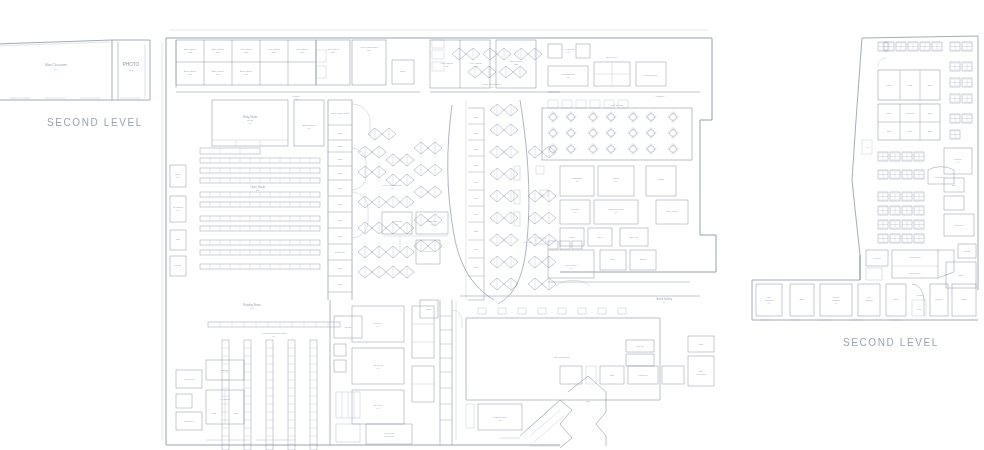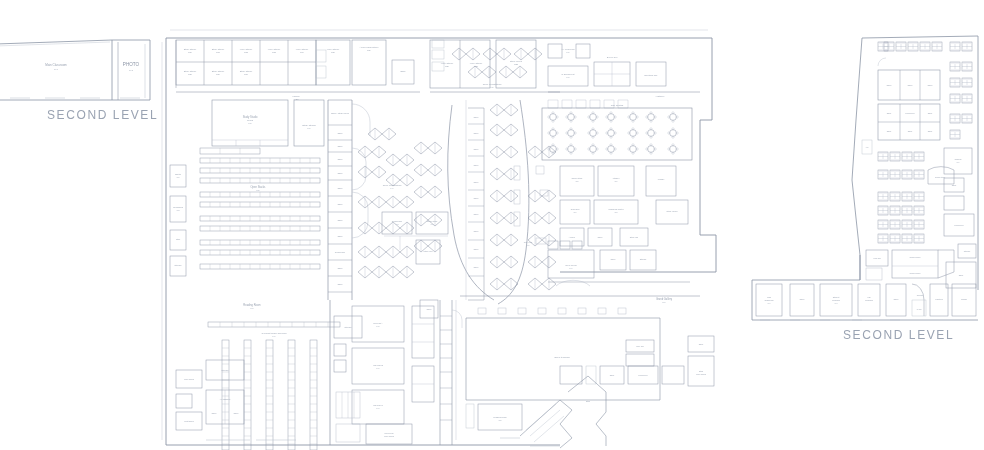--- a/index.html
+++ b/index.html
@@ -1,22 +1,22 @@
 <!DOCTYPE html>
 <html><head>
 <meta charset="utf-8">
 <title>Floor Plan</title>
 <style>
   html,body{margin:0;padding:0;background:#ffffff;}
   body{width:984px;height:450px;overflow:hidden;
        font-family:"Liberation Sans",sans-serif;}
   #sheet{position:relative;width:984px;height:450px;background:#fff;}
   svg{display:block;}
-  .lvl-label{position:absolute;font-size:12px;letter-spacing:1.6px;
-             color:#9aa3b2;white-space:nowrap;}
+  .lvl-label{position:absolute;font-size:10px;letter-spacing:1.6px;
+             color:#9aa3b2;white-space:nowrap;margin-top:9px;}
   #lbl-left{left:47px;top:108px;}
   #lbl-right{left:843px;top:328px;}
 </style>
 </head>
 <body>
 
 <div id="sheet">
 
   <svg width="984" height="450" viewBox="0 0 984 450">
     <defs>

